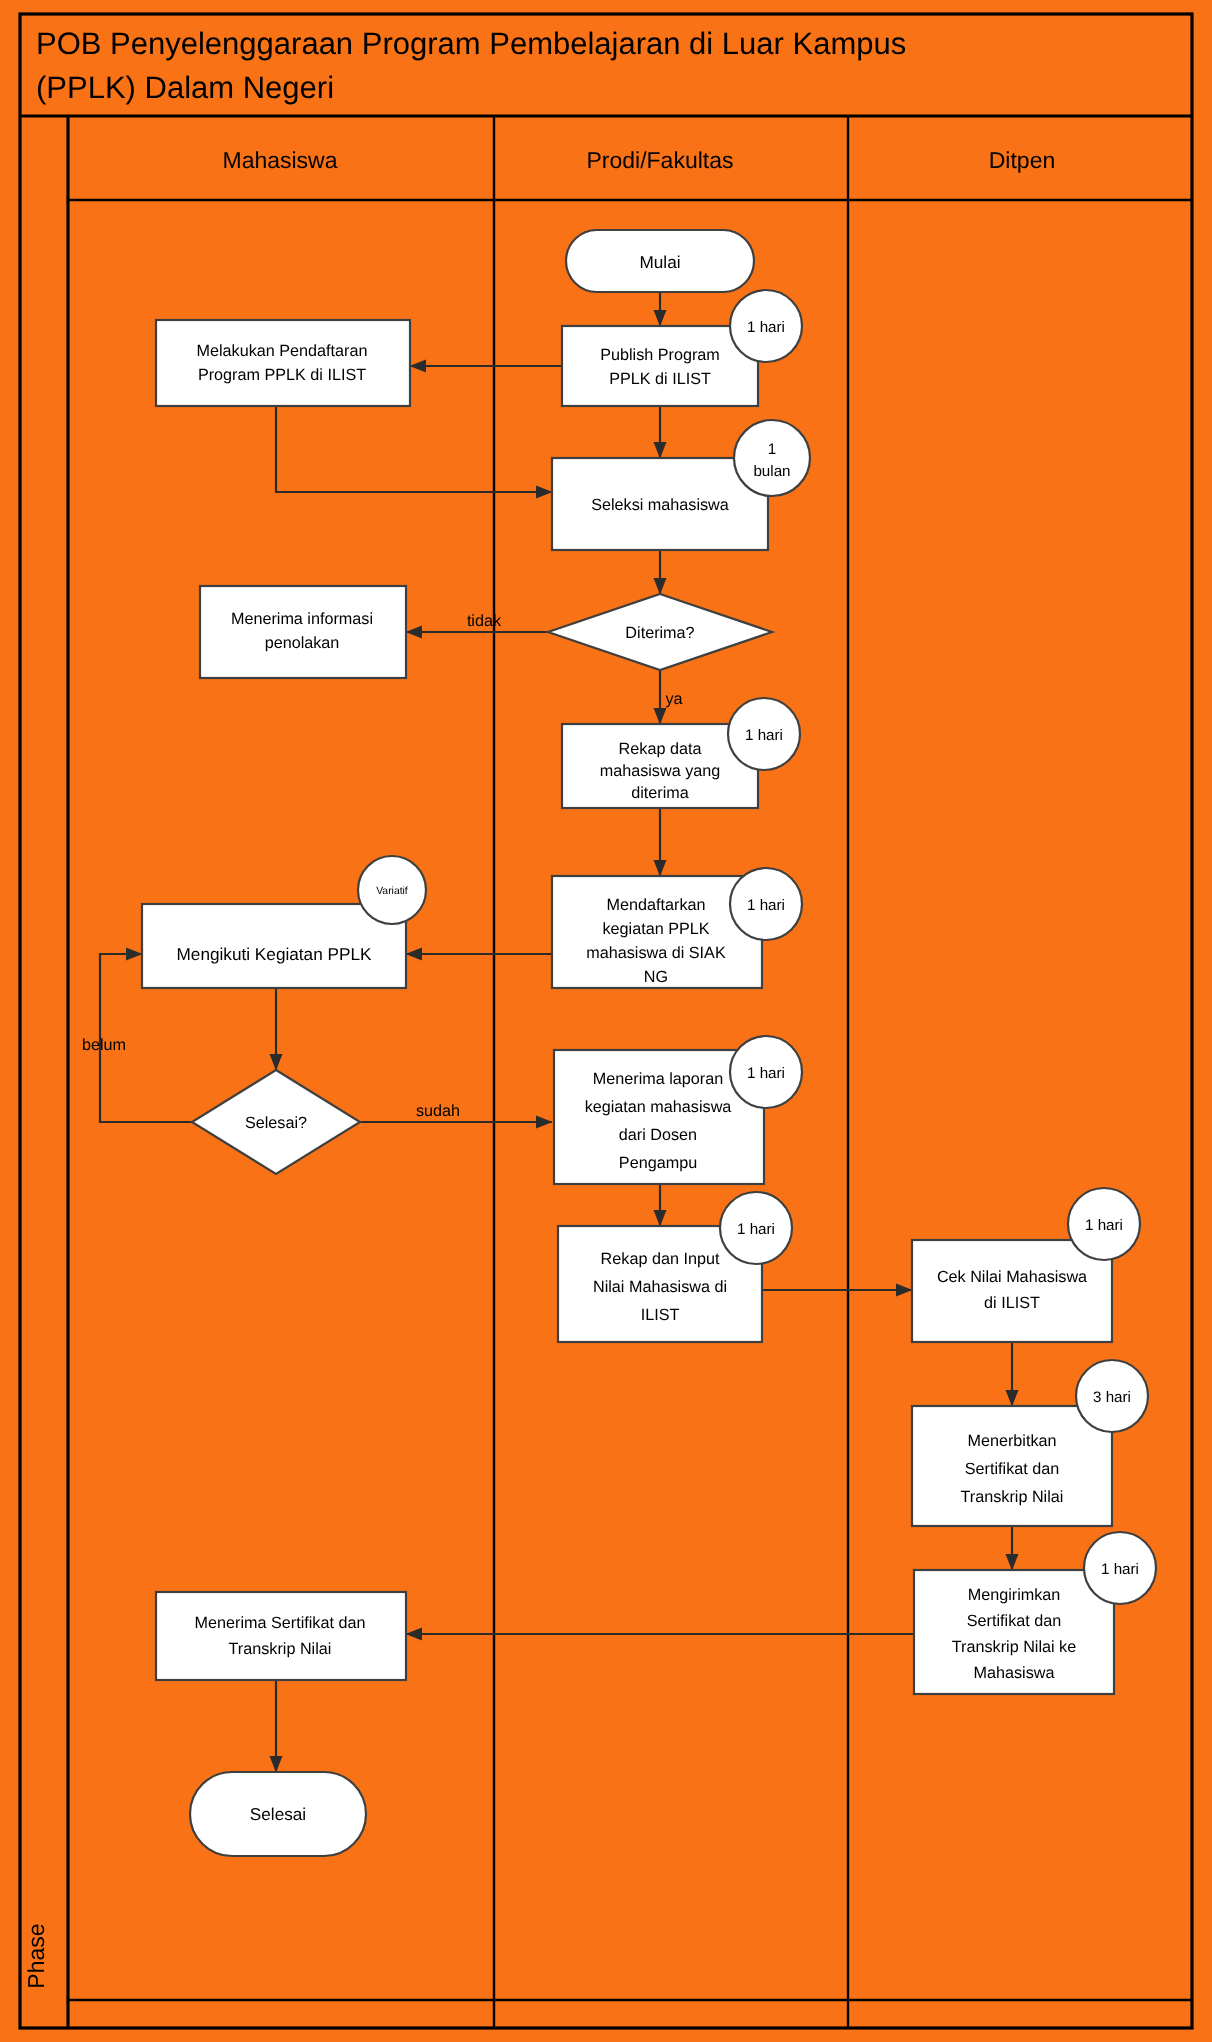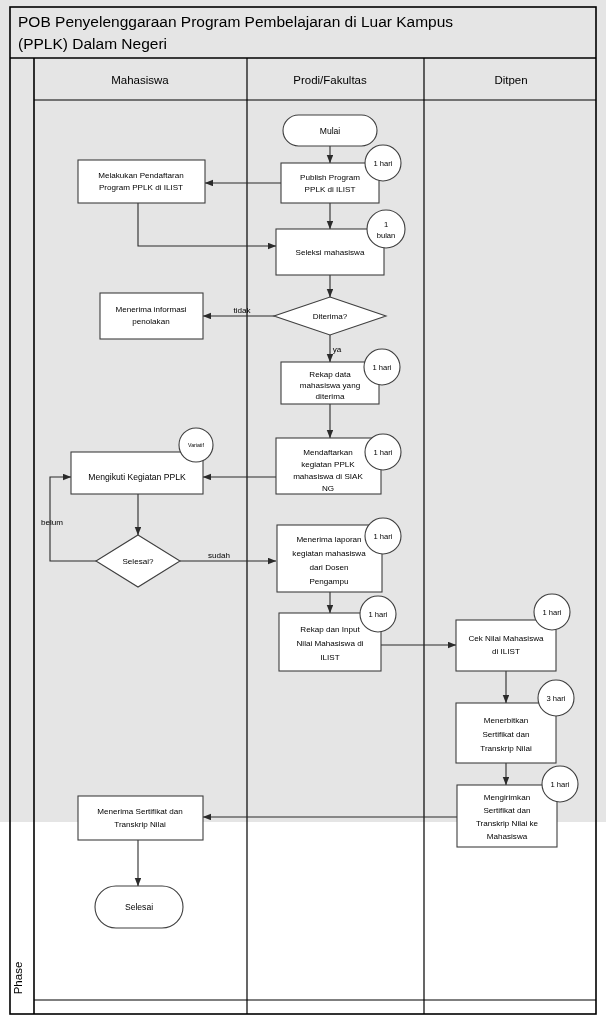--- a/index.html
+++ b/index.html
@@ -10,22 +10,22 @@
   }
   body {
     font-family: "Liberation Sans", sans-serif;
     width: 606px;
     height: 1021px;
     overflow: hidden;
   }
   #diagram-root {
     position: relative;
     width: 606px;
-    height: 822px;
-    background: #e5e5e5;
+    height: 1021px;
+    background: #f97316;
   }
   svg#flow-svg {
     position: absolute;
     left: 0;
     top: 0;
     width: 606px;
     height: 1021px;
     display: block;
   }
   .frame-line {

